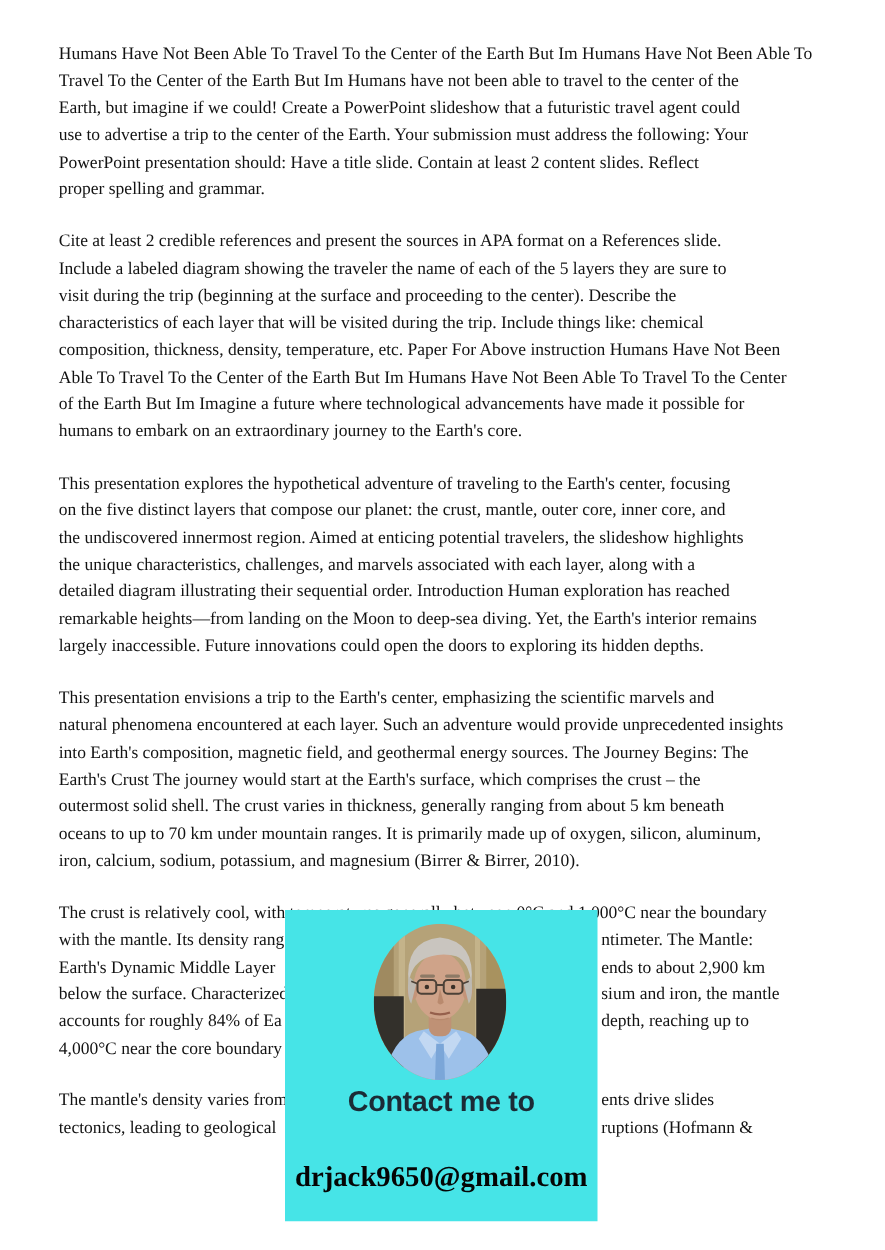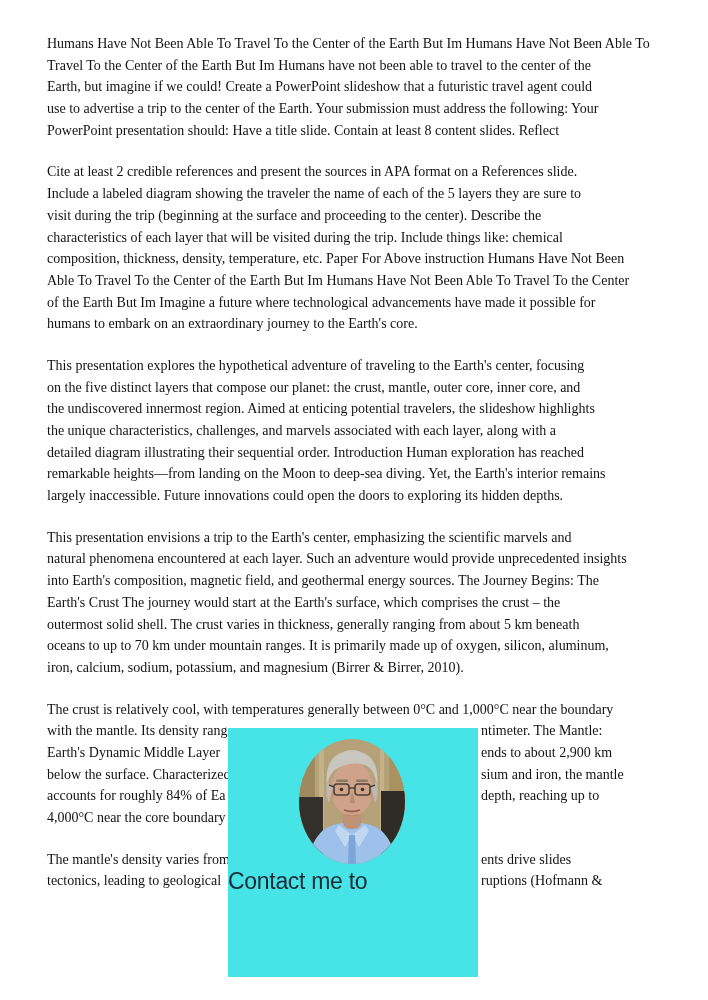--- a/index.html
+++ b/index.html
@@ -53,22 +53,23 @@
     top: 11px;
     width: 106px;
     height: 125px;
   }
 
   .ad-heading {
     position: absolute;
     top: 138px;
     left: 0;
     width: 100%;
+    text-align: center;
     font-family: "Liberation Sans", sans-serif;
-    font-weight: normal;
+    font-weight: bold;
     font-size: 23px;
     line-height: 30px;
     letter-spacing: -0.3px;
   }
 
   .ad-email {
     position: absolute;
     top: 201px;
     left: 0;
     width: 100%;
@@ -82,21 +83,22 @@
 <body style="background: rgb(255, 255, 255);">
 
 <div class="page">
 
   <div class="text-block" id="text-block" style="color: rgb(18, 18, 18);">
       <div class="para">
         <div class="line">Humans Have Not Been Able To Travel To the Center of the Earth But Im Humans Have Not Been Able To</div>
         <div class="line">Travel To the Center of the Earth But Im Humans have not been able to travel to the center of the</div>
         <div class="line">Earth, but imagine if we could! Create a PowerPoint slideshow that a futuristic travel agent could</div>
         <div class="line">use to advertise a trip to the center of the Earth. Your submission must address the following: Your</div>
-        <div class="line">PowerPoint presentation should: Have a title slide. Contain at least 8 content slides. Reflect</div>
+        <div class="line">PowerPoint presentation should: Have a title slide. Contain at least 2 content slides. Reflect</div>
+        <div class="line">proper spelling and grammar.</div>
       </div>
       <div class="para">
         <div class="line">Cite at least 2 credible references and present the sources in APA format on a References slide.</div>
         <div class="line">Include a labeled diagram showing the traveler the name of each of the 5 layers they are sure to</div>
         <div class="line">visit during the trip (beginning at the surface and proceeding to the center). Describe the</div>
         <div class="line">characteristics of each layer that will be visited during the trip. Include things like: chemical</div>
         <div class="line">composition, thickness, density, temperature, etc. Paper For Above instruction Humans Have Not Been</div>
         <div class="line">Able To Travel To the Center of the Earth But Im Humans Have Not Been Able To Travel To the Center</div>
         <div class="line">of the Earth But Im Imagine a future where technological advancements have made it possible for</div>
         <div class="line">humans to embark on an extraordinary journey to the Earth's core.</div>
@@ -172,16 +174,17 @@
         <path d="M53 52 L51 63 Q53 66 56 63 L53 52" fill="#b98a6e"></path>
         <path d="M45 71 Q53 74 61 71" stroke="#96604c" stroke-width="1.8" fill="none"></path>
         <path d="M46 75.5 Q53 78 60 75.5" stroke="#b98a6e" stroke-width="1" fill="none"></path>
       </g>
     </svg>
 
     <div class="ad-heading" style="color: rgb(27, 43, 54);">
       <div>Contact me to</div>
     </div>
 
+    <div class="ad-email" style="color: rgb(5, 5, 5);">drjack9650@gmail.com</div>
 
   </div>
 
 </div>
 
 </body></html>

